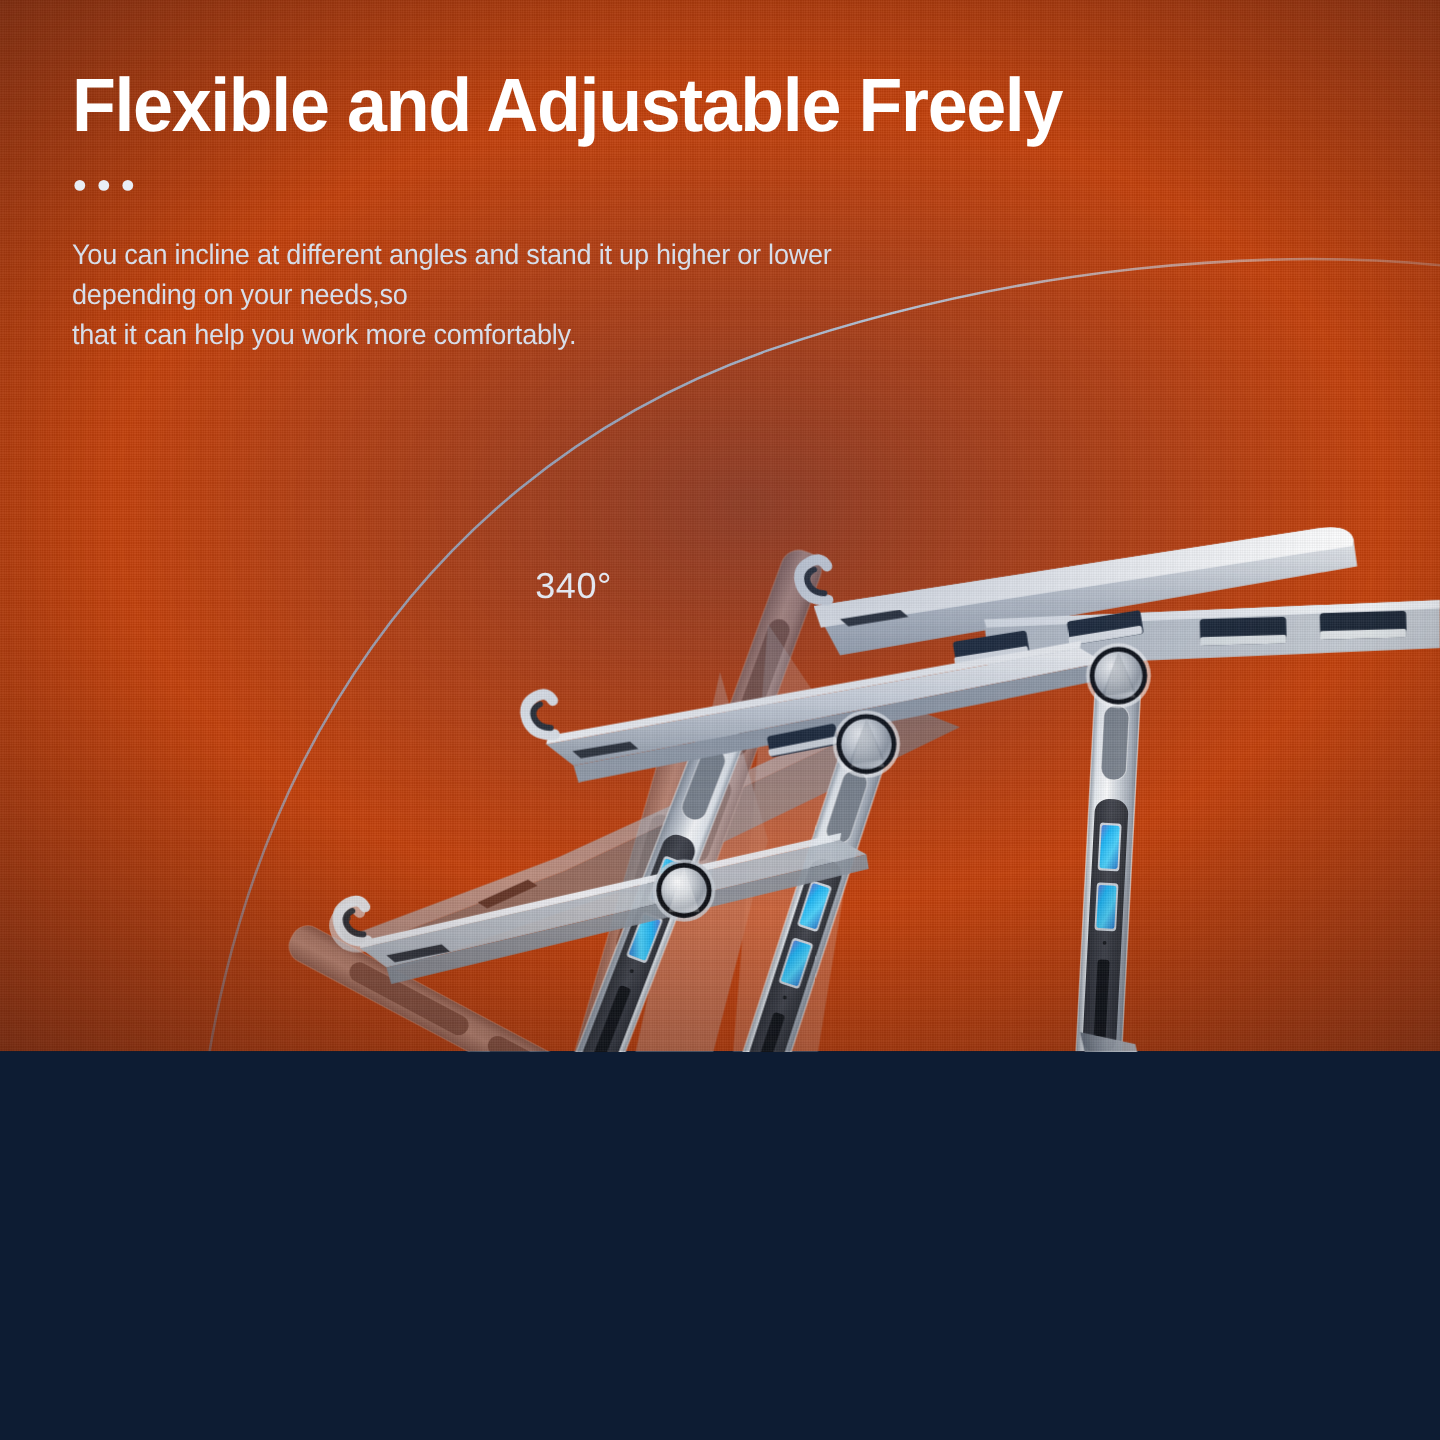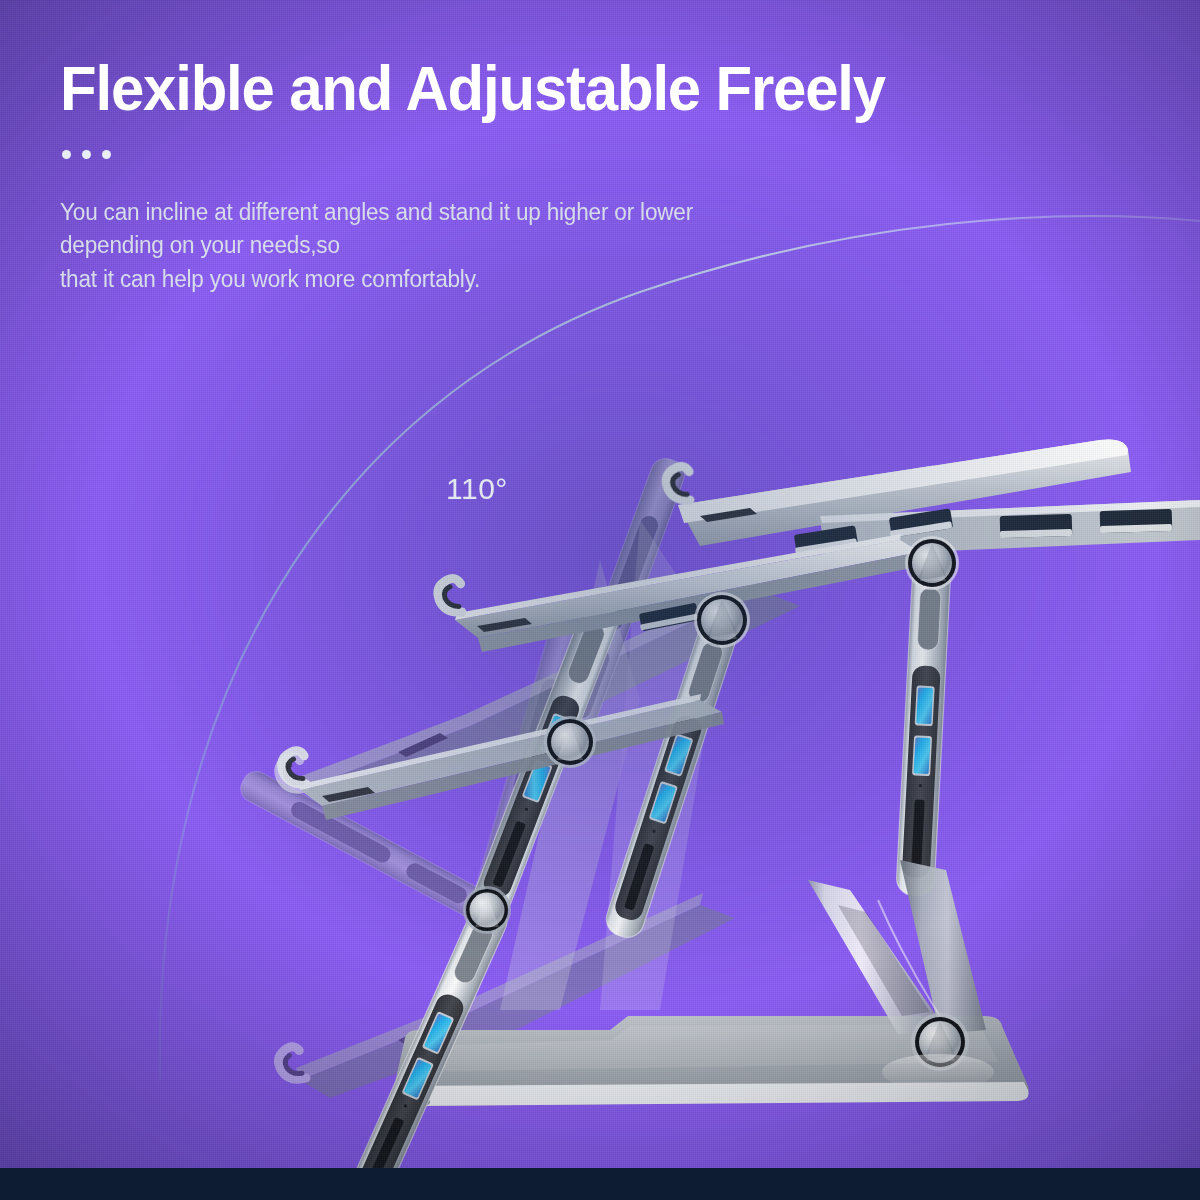--- a/index.html
+++ b/index.html
@@ -1,21 +1,21 @@
 <!DOCTYPE html>
 <html><head>
 <meta charset="utf-8">
 <style>
   html,body{margin:0;padding:0;background:#0d1c33;}
   body{font-family:"Liberation Sans", sans-serif;}
   #page{
     position:relative;
-    width:1200px;height:1168px;
+    width:1200px;height:876px;
     overflow:hidden;
-    background:#8b5cf6;
+    background:#c2410c;
   }
   
   #texture{
     position:absolute;inset:0;
     background-image:
       repeating-linear-gradient(0deg, rgba(255,255,255,.030) 0 1px, rgba(0,0,0,.030) 1px 2px),
       repeating-linear-gradient(90deg, rgba(255,255,255,.026) 0 1px, rgba(0,0,0,.026) 1px 2px);
     pointer-events:none;
   }
   #vignette{
@@ -334,15 +334,15 @@
     <i></i>
     <i></i>
   </div>
 
   <div id="body-copy">
     <div>You can incline at different angles and stand it up higher or lower</div>
     <div>depending on your needs,so</div>
     <div>that it can help you work more comfortably.</div>
   </div>
 
-  <div id="angle-label">110°</div>
+  <div id="angle-label">340°</div>
 
 </div>
 
 </body></html>

